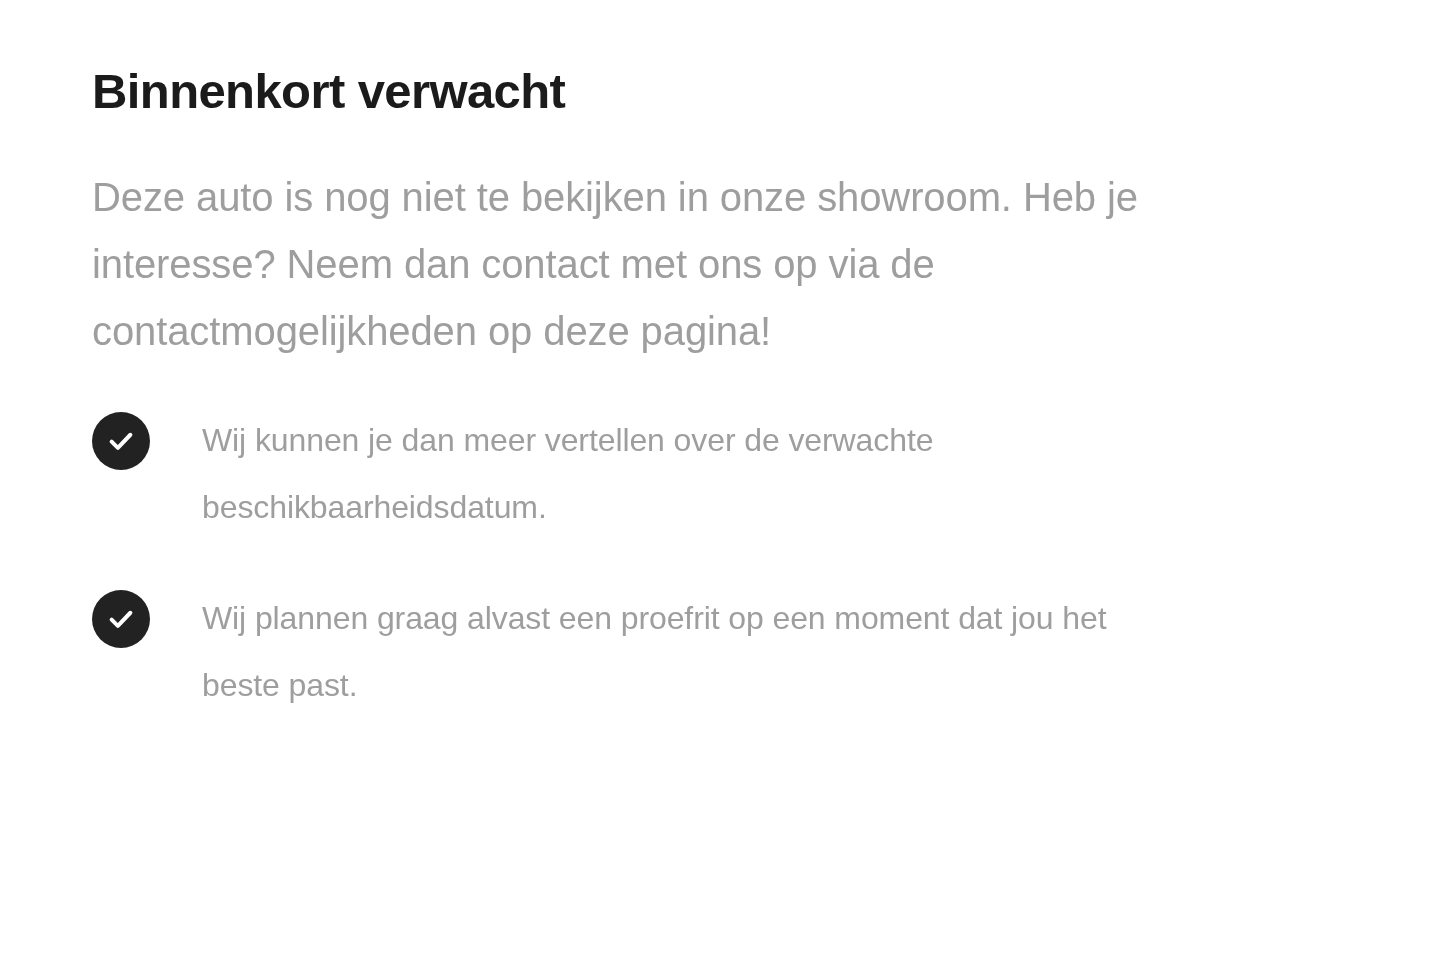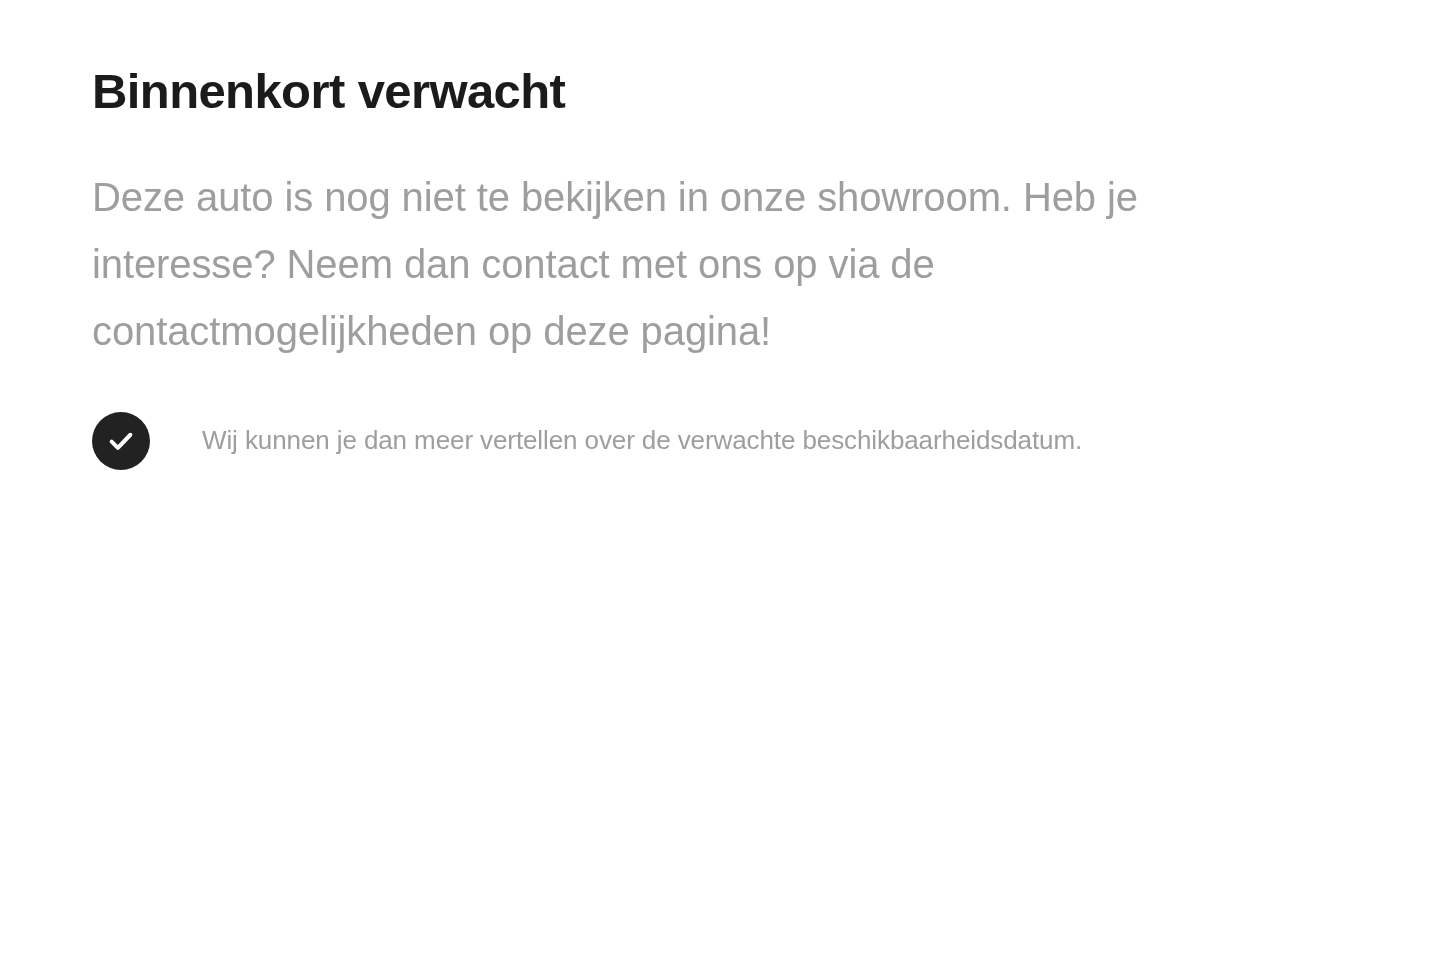--- a/index.html
+++ b/index.html
@@ -69,21 +69,21 @@
     justify-content: center;
     margin-top: 5px;
   }
 
   .check-badge svg {
     display: block;
   }
 
   .bullet-text {
     margin-left: 52px;
-    font-size: 26px;
+    font-size: 32px;
     line-height: 67px;
     font-weight: 500;
     color: #9e9e9e;
     letter-spacing: -0.1px;
     max-width: 930px;
   }
 </style>
 </head>
 <body>
 
@@ -97,15 +97,23 @@
 
     <li class="bullet-item">
       <span class="check-badge">
         <svg width="30" height="30" viewBox="0 0 24 24" aria-hidden="true">
           <path d="M4.5 12.5L9.5 17.5L19.5 7.0" fill="none" stroke="#ffffff" stroke-width="3.2" stroke-linecap="round" stroke-linejoin="round"></path>
         </svg>
       </span>
       <span class="bullet-text">Wij kunnen je dan meer vertellen over de verwachte beschikbaarheidsdatum.</span>
     </li>
 
+    <li class="bullet-item">
+      <span class="check-badge">
+        <svg width="30" height="30" viewBox="0 0 24 24" aria-hidden="true">
+          <path d="M4.5 12.5L9.5 17.5L19.5 7.0" fill="none" stroke="#ffffff" stroke-width="3.2" stroke-linecap="round" stroke-linejoin="round"></path>
+        </svg>
+      </span>
+      <span class="bullet-text">Wij plannen graag alvast een proefrit op een moment dat jou het beste past.</span>
+    </li>
 
   </ul>
 </div>
 
 </body></html>

